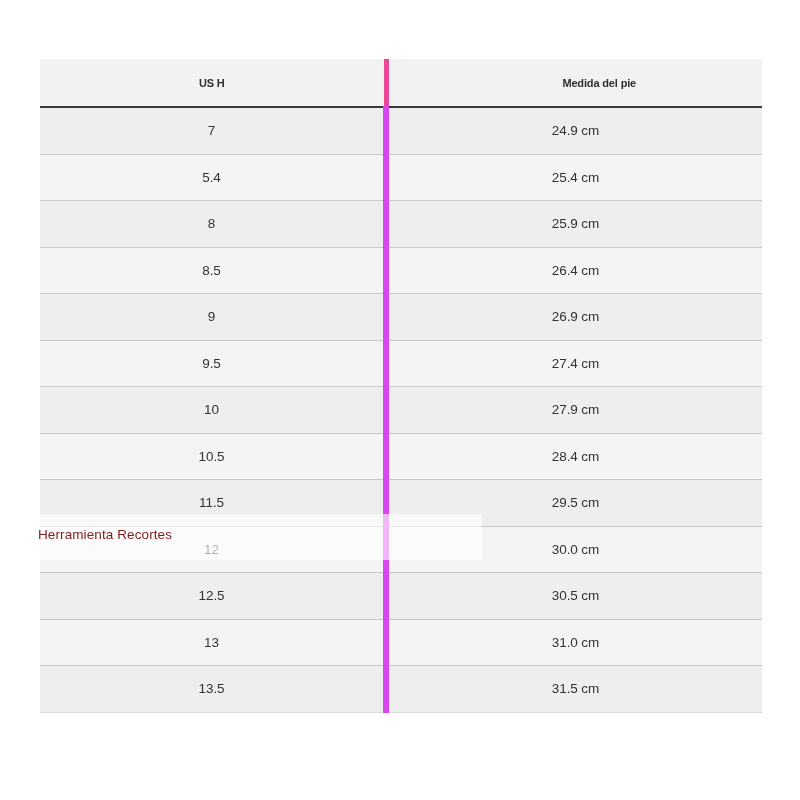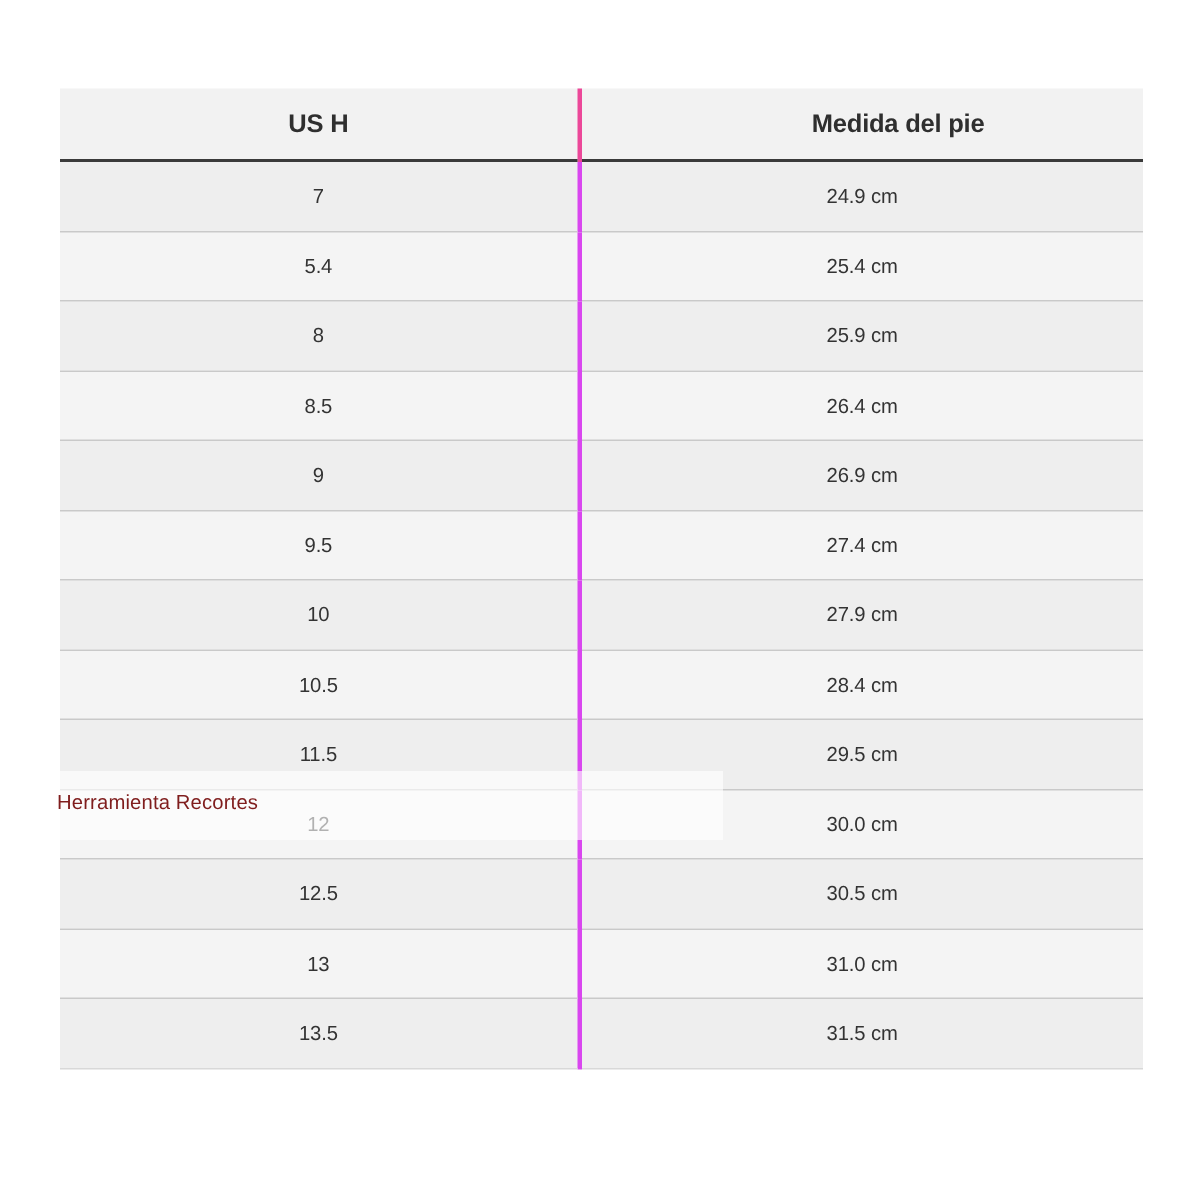--- a/index.html
+++ b/index.html
@@ -40,47 +40,47 @@
   }
 
   table.size-table col.col-size  { width: 346px; }
   table.size-table col.col-meas  { width: 376px; }
 
   
   table.size-table thead th {
     height: 47px;
     background: #f2f2f2;
     color: #2f2f2f;
-    font-size: 17px;
+    font-size: 11px;
     font-weight: bold;
     letter-spacing: -0.15px;
     text-align: center;
     vertical-align: middle;
     padding: 0;
     border-bottom: 2px solid #3a3a3a;
   }
   table.size-table thead th.col-head-meas {
-    border-left: 3px solid #ec4899;
+    border-left: 5px solid #ec4899;
     padding-left: 48px;
   }
 
   
   table.size-table tbody td {
     height: 45.5px;
     font-size: 13.5px;
     font-weight: normal;
     color: #333333;
     letter-spacing: -0.1px;
     text-align: center;
     vertical-align: middle;
     padding: 0;
     border-bottom: 1px solid #c9c9c9;
   }
   table.size-table tbody td.cell-meas {
-    border-left: 3px solid #d946ef;
+    border-left: 6px solid #d946ef;
     margin-left: 12px;
   }
 
   table.size-table tbody tr:nth-child(odd)  td { background: #eeeeee; }
   table.size-table tbody tr:nth-child(even) td { background: #f4f4f4; }
   table.size-table tbody tr:last-child td { border-bottom: 1px solid #d8d8d8; }
 
   
   .snip-overlay {
     position: absolute;

